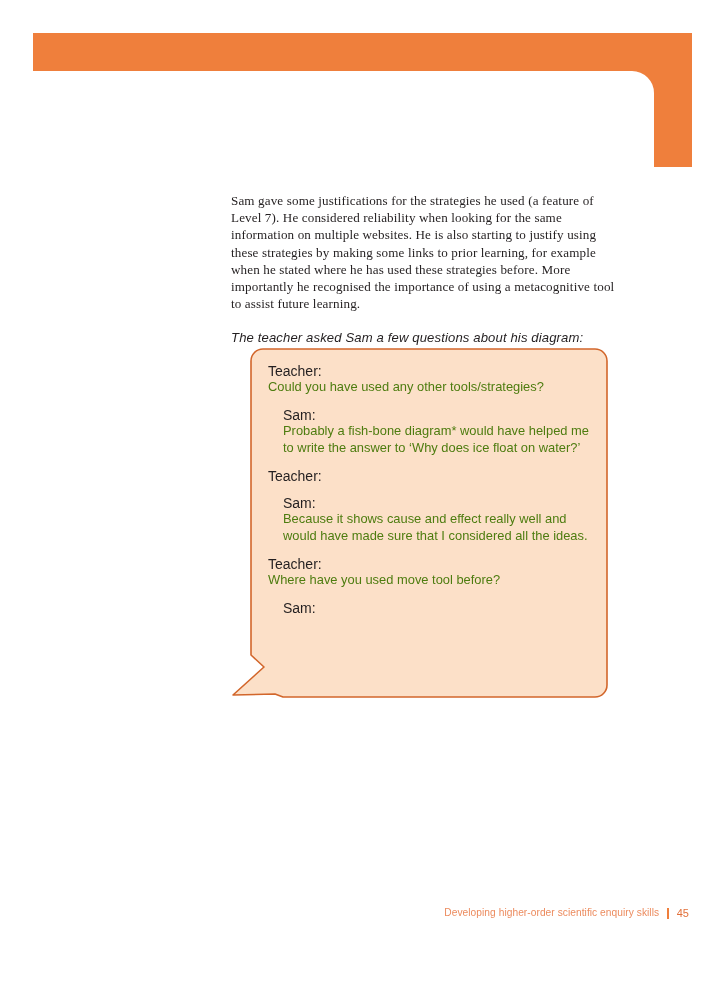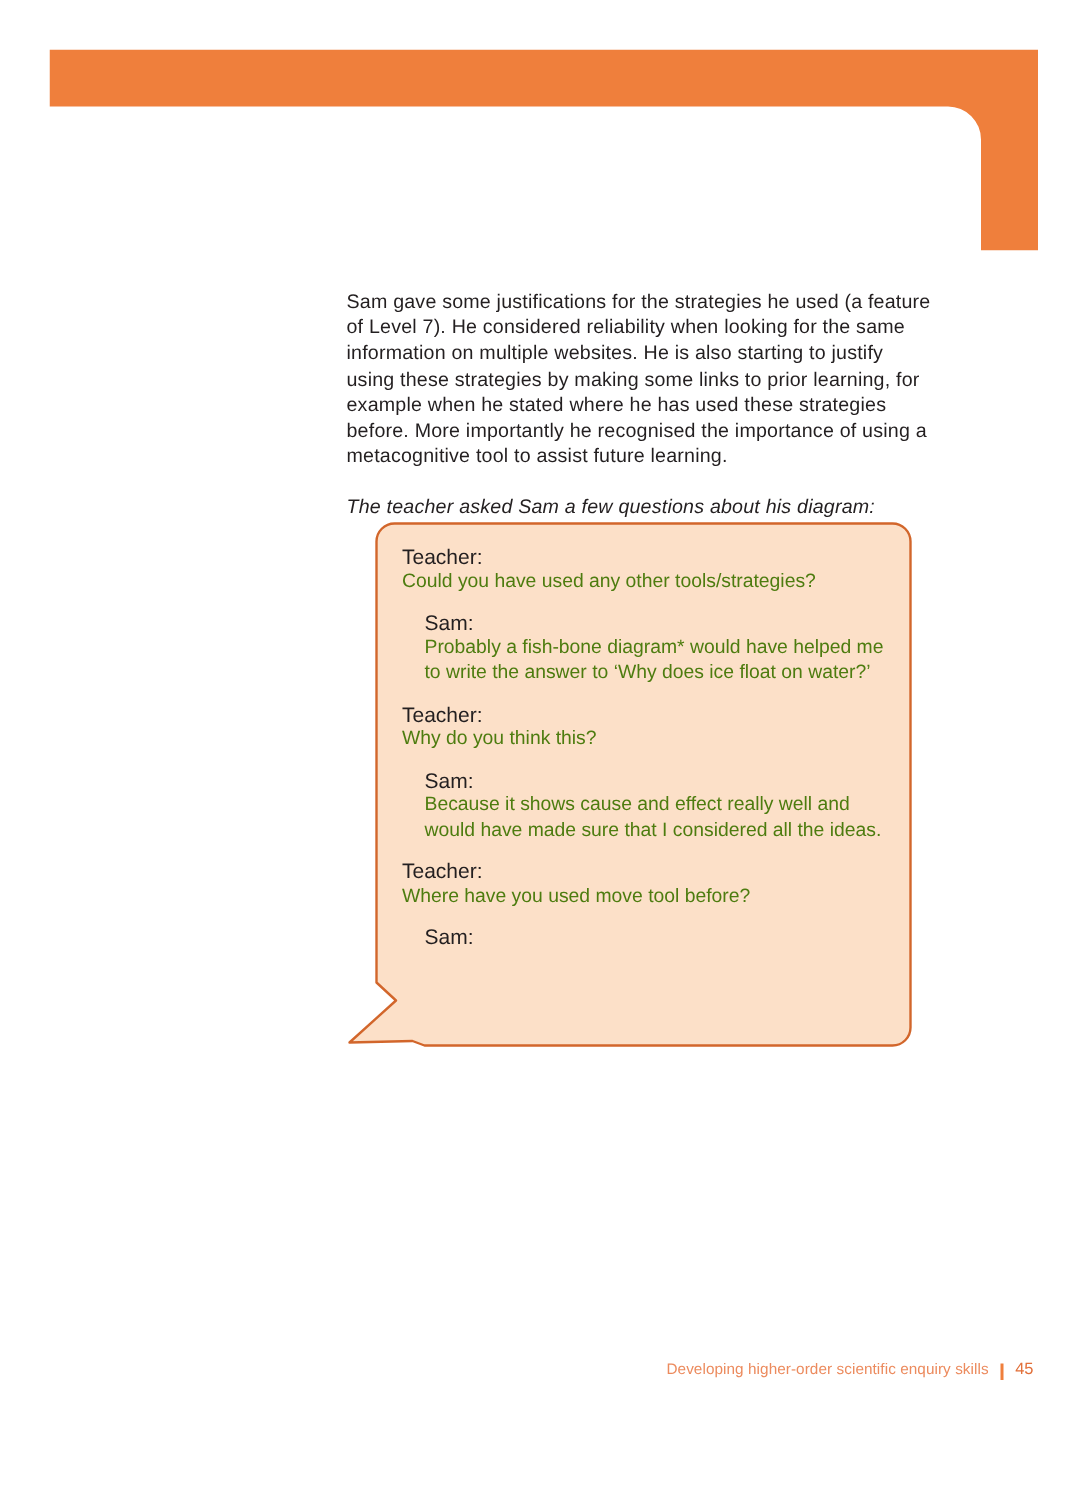--- a/index.html
+++ b/index.html
@@ -41,21 +41,21 @@
   }
 
   .para {
     font-size: 13.1px;
     line-height: 17.2px;
     color: #231f20;
     margin: 0 0 15px 0;
     letter-spacing: 0.01em;
   }
 
-  .para.intro { margin-bottom: 17px; }
+  .para.intro { margin-bottom: 17px; font-family: Liberation Serif, serif; }
   .para.lead-in { margin-bottom: 0; font-style: italic; }
 
   
   .bubble-wrap {
     position: absolute;
     left: 231px;
     top: 345px;
     width: 390px;
     height: 358px;
   }
@@ -96,21 +96,21 @@
     top: 714px;
     width: 390px;
   }
 
   
   .footer {
     position: absolute;
     right: 33px;
     top: 907px;
     display: flex;
-    align-items: center;
+    align-items: flex-start;
     gap: 0;
     white-space: nowrap;
   }
   .footer-title {
     font-size: 10.2px;
     color: #ec8b5e;
     letter-spacing: 0.005em;
   }
   .footer-sep {
     display: inline-block;
@@ -164,21 +164,20 @@
         <div class="speech">Could you have used any other tools/strategies?</div>
       </div>
 
       <div class="turn student">
         <div class="speaker">Sam:</div>
         <div class="speech">Probably a fish-bone diagram* would have helped me to write the answer to ‘Why does ice float on water?’</div>
       </div>
 
       <div class="turn teacher">
         <div class="speaker">Teacher:</div>
-        <div class="speech">Why do you think this?</div>
       </div>
 
       <div class="turn student">
         <div class="speaker">Sam:</div>
         <div class="speech">Because it shows cause and effect really well and would have made sure that I considered all the ideas.</div>
       </div>
 
       <div class="turn teacher">
         <div class="speaker">Teacher:</div>
         <div class="speech">Where have you used move tool before?</div>

